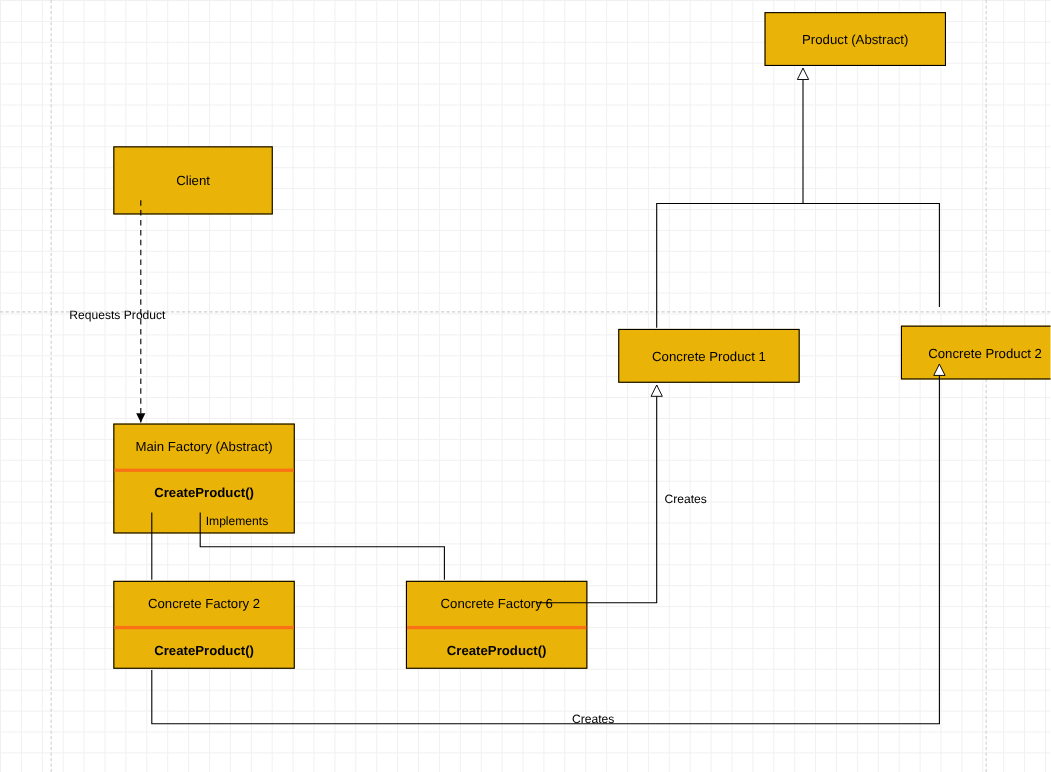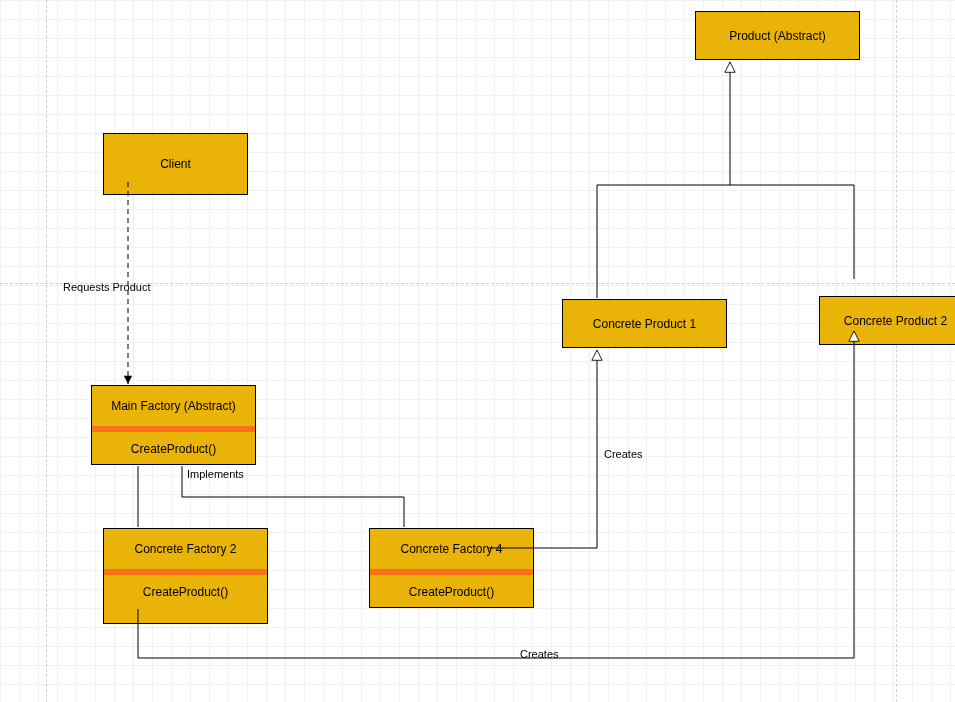--- a/index.html
+++ b/index.html
@@ -10,51 +10,51 @@
       linear-gradient(to right, #f0f0f0 1px, transparent 1px),
       linear-gradient(to bottom, #f0f0f0 1px, transparent 1px);
     background-size:19px 19px;}
   
   .guide{position:absolute;border:0;}
   .guide.v{width:0;height:100%;top:0;border-left:1px dashed #d0d0d0;}
   .guide.h{height:0;width:100%;left:0;border-top:1px dashed #d0d0d0;}
   
   .box{position:absolute;background:#eab308;border:1px solid #000;box-sizing:border-box;margin-left:47px;}
   .box .cell{display:flex;align-items:center;justify-content:center;padding:0 6px;box-sizing:border-box;}
-  .box .divider{border-top:6px solid #f97316;}
+  .box .divider{border-top:3px solid #f97316;font-weight:bold;}
   
   .conn-label{position:absolute;font-size:11px;background:transparent;white-space:nowrap;}
   
   svg.overlay{position:absolute;inset:0;width:955px;height:702px;pointer-events:none;}
 </style>
 </head>
 <body>
 
 <div class="canvas">
   <div class="grid"></div>
   <div class="guide v" style="left:46px"></div>
   <div class="guide v" style="left:896px"></div>
   <div class="guide h" style="top:283px"></div>
 
   <div class="box" style="left:56px;top:133px;width:145px;height:62px">
     <div class="cell" style="height:100%">Client</div>
   </div>
 
-  <div class="box" style="left:44px;top:385px;width:165px;height:80px">
+  <div class="box" style="left:56px;top:385px;width:165px;height:100px">
     <div class="cell" style="height:40px">Main Factory (Abstract)</div>
     <div class="cell divider" style="height:40px">CreateProduct()</div>
   </div>
 
-  <div class="box" style="left:56px;top:528px;width:165px;height:96px">
+  <div class="box" style="left:56px;top:528px;width:165px;height:80px">
     <div class="cell" style="height:40px">Concrete Factory 2</div>
     <div class="cell divider" style="height:40px">CreateProduct()</div>
   </div>
 
   <div class="box" style="left:322px;top:528px;width:165px;height:80px">
-    <div class="cell" style="height:40px">Concrete Factory 4</div>
+    <div class="cell" style="height:40px">Concrete Factory 6</div>
     <div class="cell divider" style="height:40px">CreateProduct()</div>
   </div>
 
   <div class="box" style="left:648px;top:11px;width:165px;height:49px">
     <div class="cell" style="height:100%">Product (Abstract)</div>
   </div>
 
   <div class="box" style="left:515px;top:299px;width:165px;height:49px">
     <div class="cell" style="height:100%">Concrete Product 1</div>
   </div>

